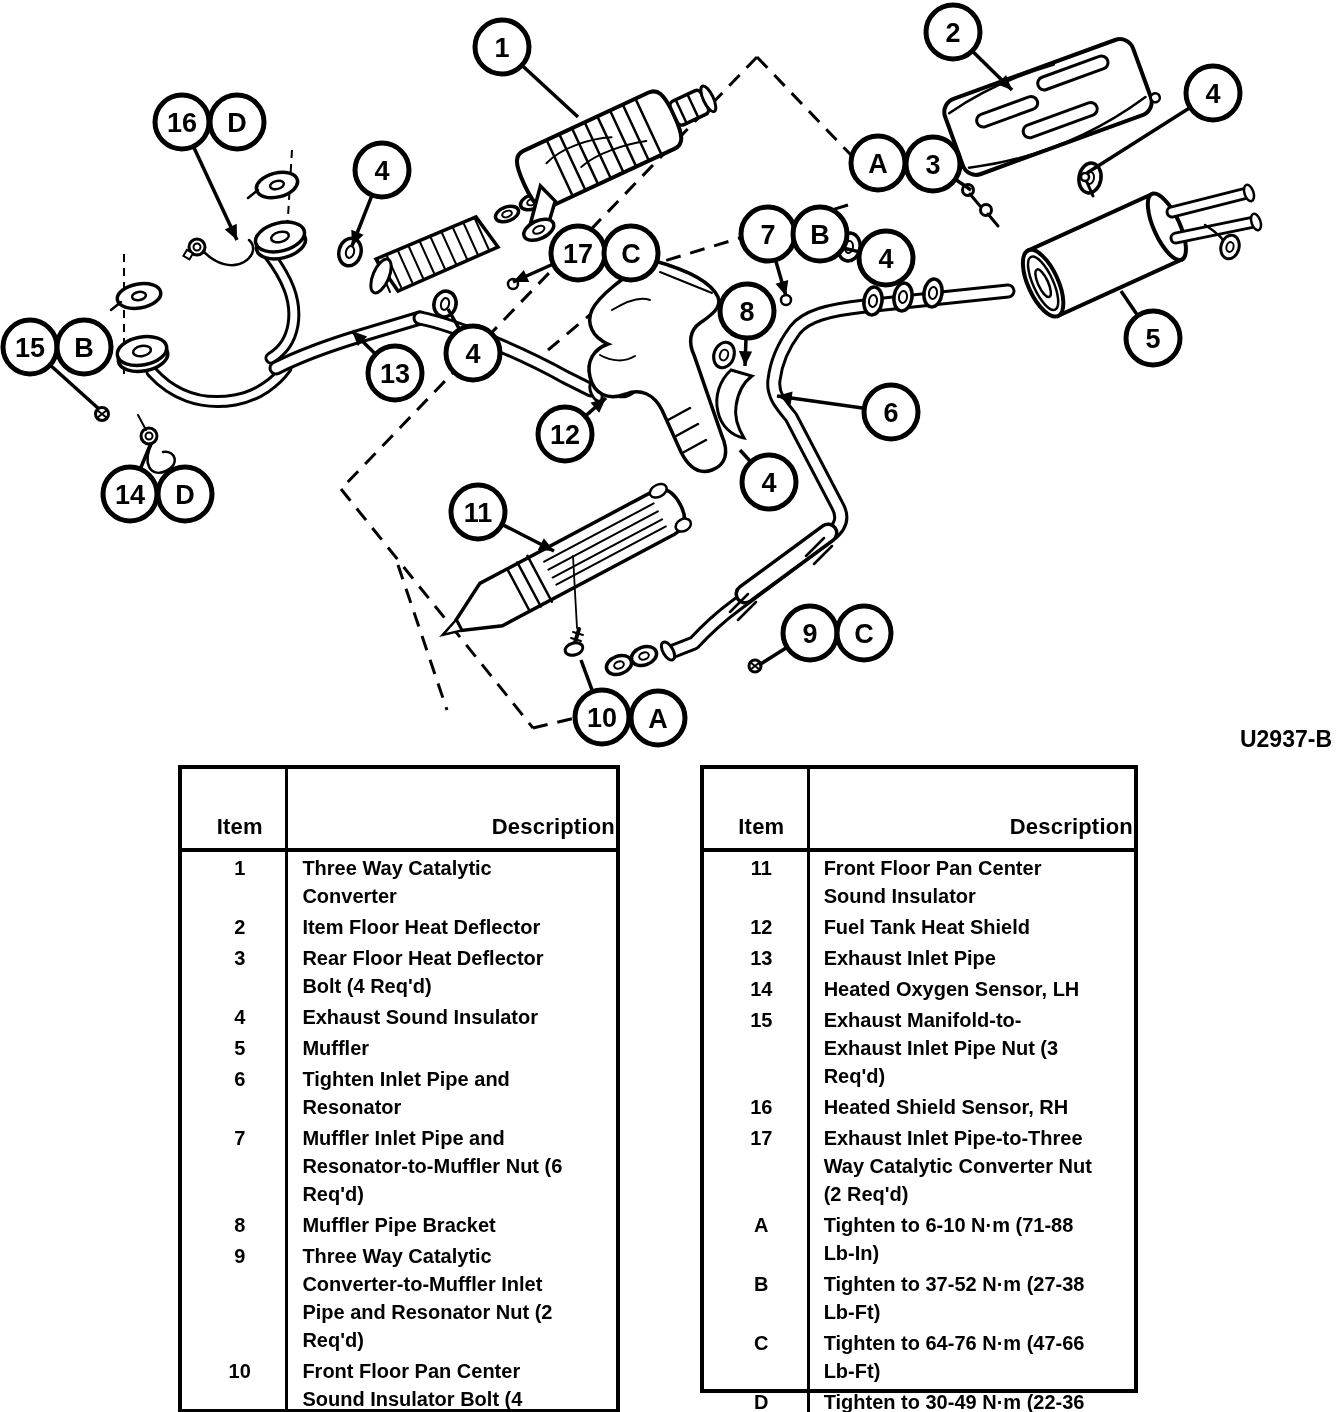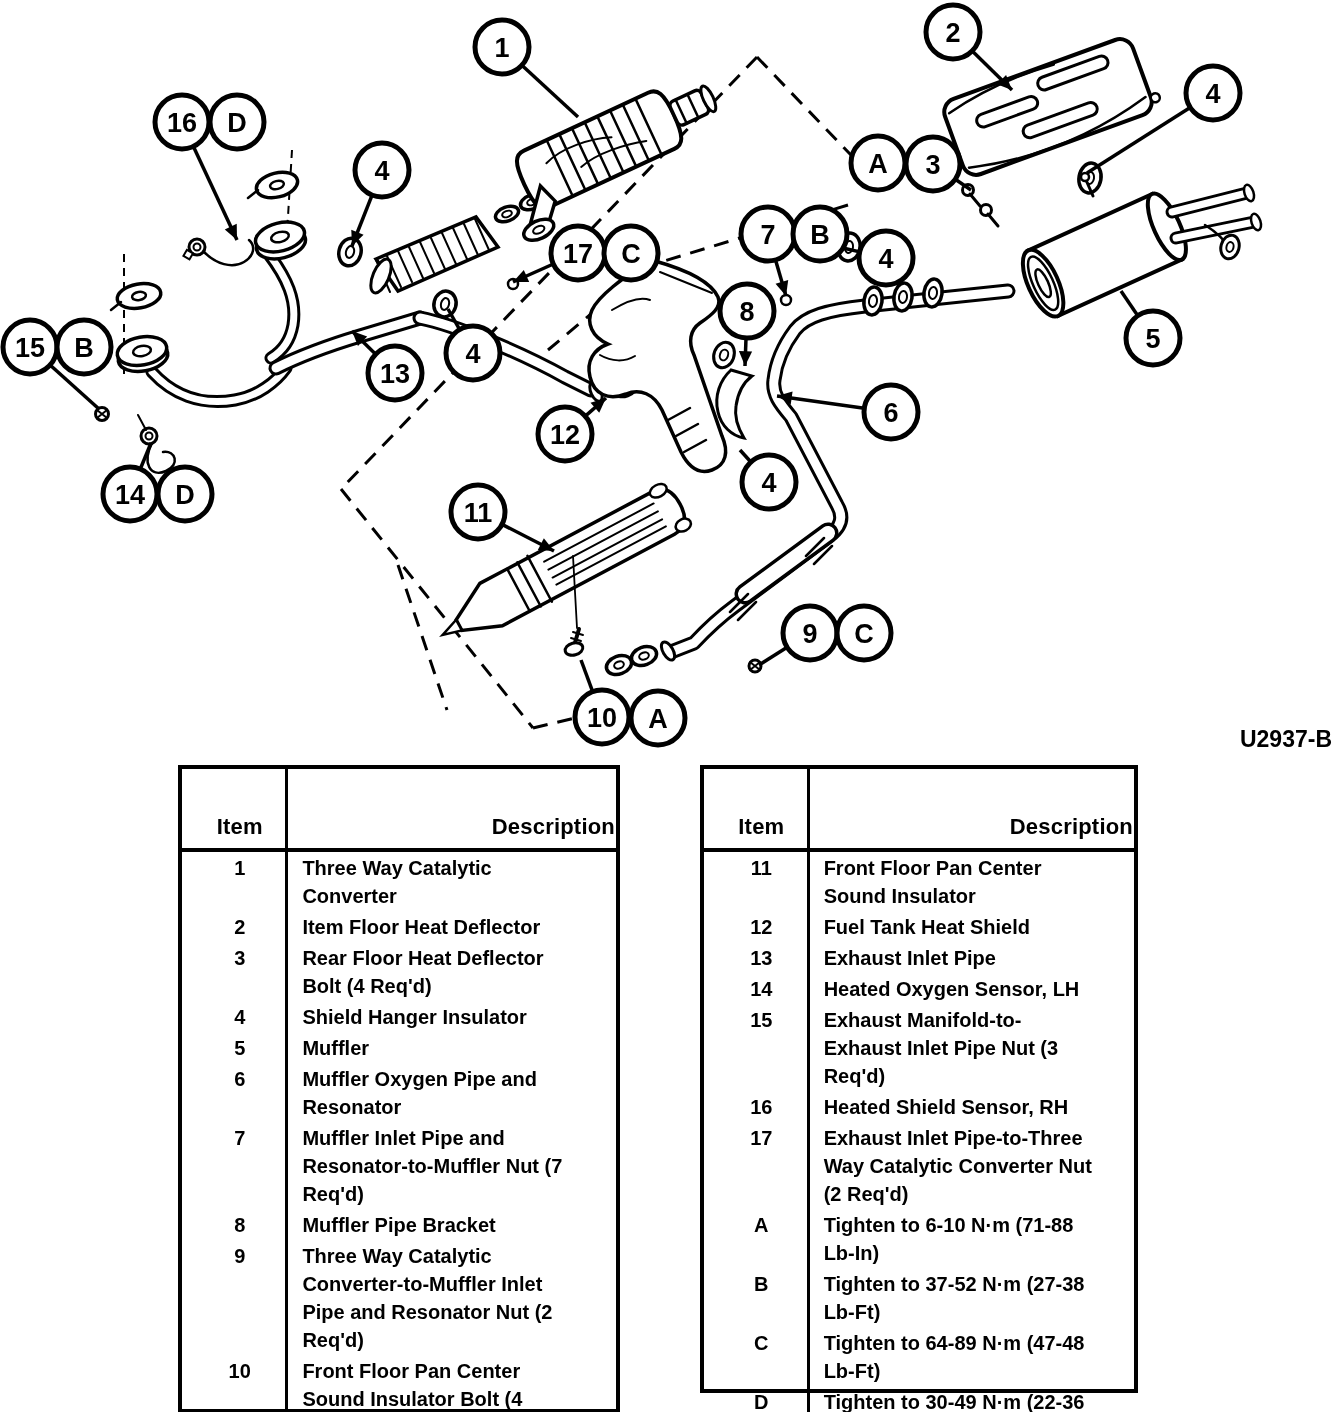--- a/index.html
+++ b/index.html
@@ -421,33 +421,33 @@
           <tr>
             <td class="col-item">2</td>
             <td class="col-desc">Item Floor Heat Deflector</td>
           </tr>
           <tr>
             <td class="col-item">3</td>
             <td class="col-desc">Rear Floor Heat Deflector Bolt (4 Req'd)</td>
           </tr>
           <tr>
             <td class="col-item">4</td>
-            <td class="col-desc">Shield Hanger Insulator</td>
+            <td class="col-desc">Exhaust Sound Insulator</td>
           </tr>
           <tr>
             <td class="col-item">5</td>
             <td class="col-desc">Muffler</td>
           </tr>
           <tr>
             <td class="col-item">6</td>
-            <td class="col-desc">Muffler Oxygen Pipe and Resonator</td>
+            <td class="col-desc">Tighten Inlet Pipe and Resonator</td>
           </tr>
           <tr>
             <td class="col-item">7</td>
-            <td class="col-desc">Muffler Inlet Pipe and Resonator-to-Muffler Nut (7 Req'd)</td>
+            <td class="col-desc">Muffler Inlet Pipe and Resonator-to-Muffler Nut (6 Req'd)</td>
           </tr>
           <tr>
             <td class="col-item">8</td>
             <td class="col-desc">Muffler Pipe Bracket</td>
           </tr>
           <tr>
             <td class="col-item">9</td>
             <td class="col-desc">Three Way Catalytic Converter-to-Muffler Inlet Pipe and Resonator Nut (2 Req'd)</td>
           </tr>
           <tr>
@@ -498,21 +498,21 @@
           <tr>
             <td class="col-item">A</td>
             <td class="col-desc">Tighten to 6-10 N·m (71-88 Lb-In)</td>
           </tr>
           <tr>
             <td class="col-item">B</td>
             <td class="col-desc">Tighten to 37-52 N·m (27-38 Lb-Ft)</td>
           </tr>
           <tr>
             <td class="col-item">C</td>
-            <td class="col-desc">Tighten to 64-89 N·m (47-48 Lb-Ft)</td>
+            <td class="col-desc">Tighten to 64-76 N·m (47-66 Lb-Ft)</td>
           </tr>
           <tr>
             <td class="col-item">D</td>
             <td class="col-desc">Tighten to 30-49 N·m (22-36 Lb-Ft)</td>
           </tr>
         </tbody>
     </table>
   </div>
 </div>
 

